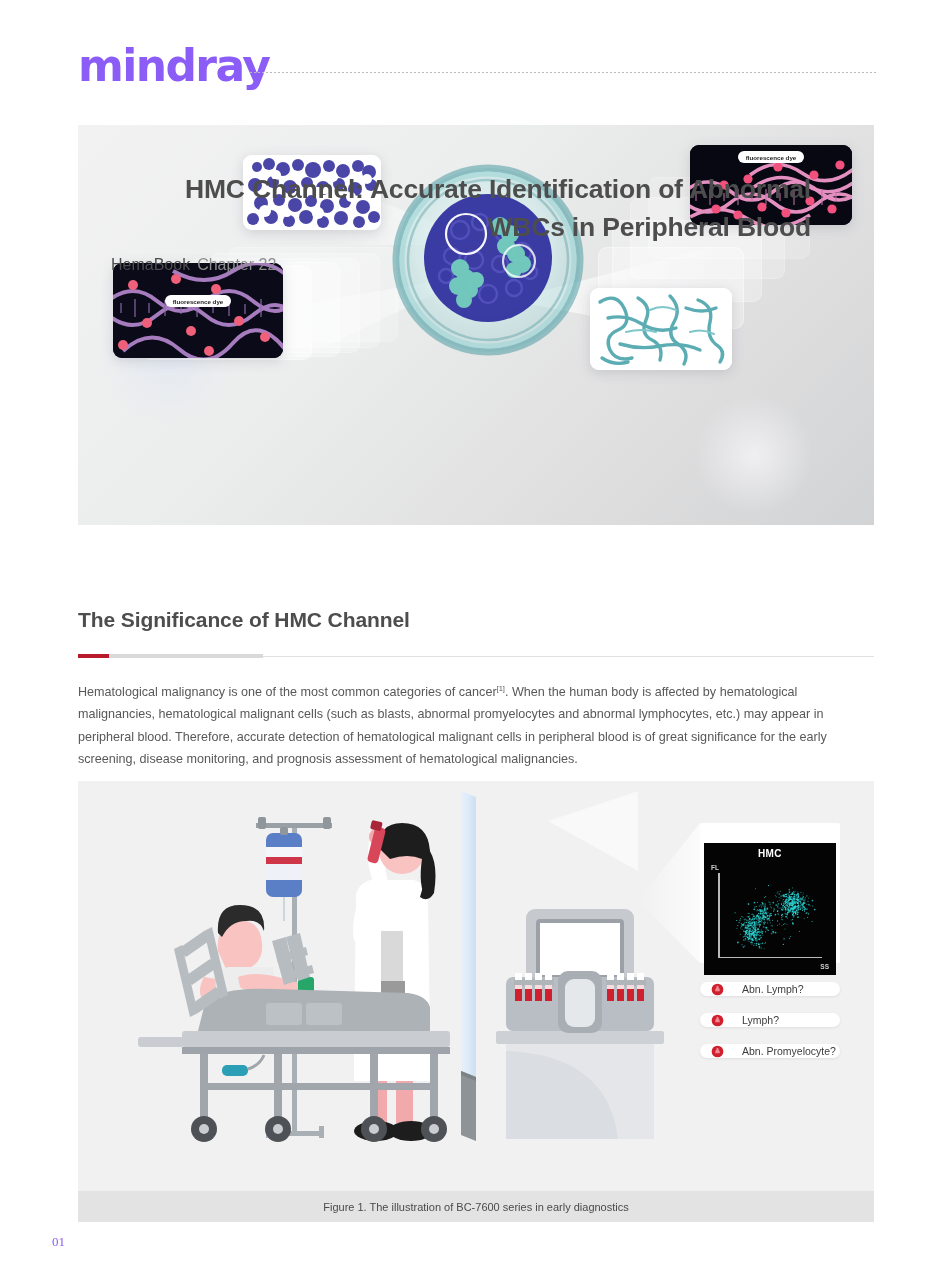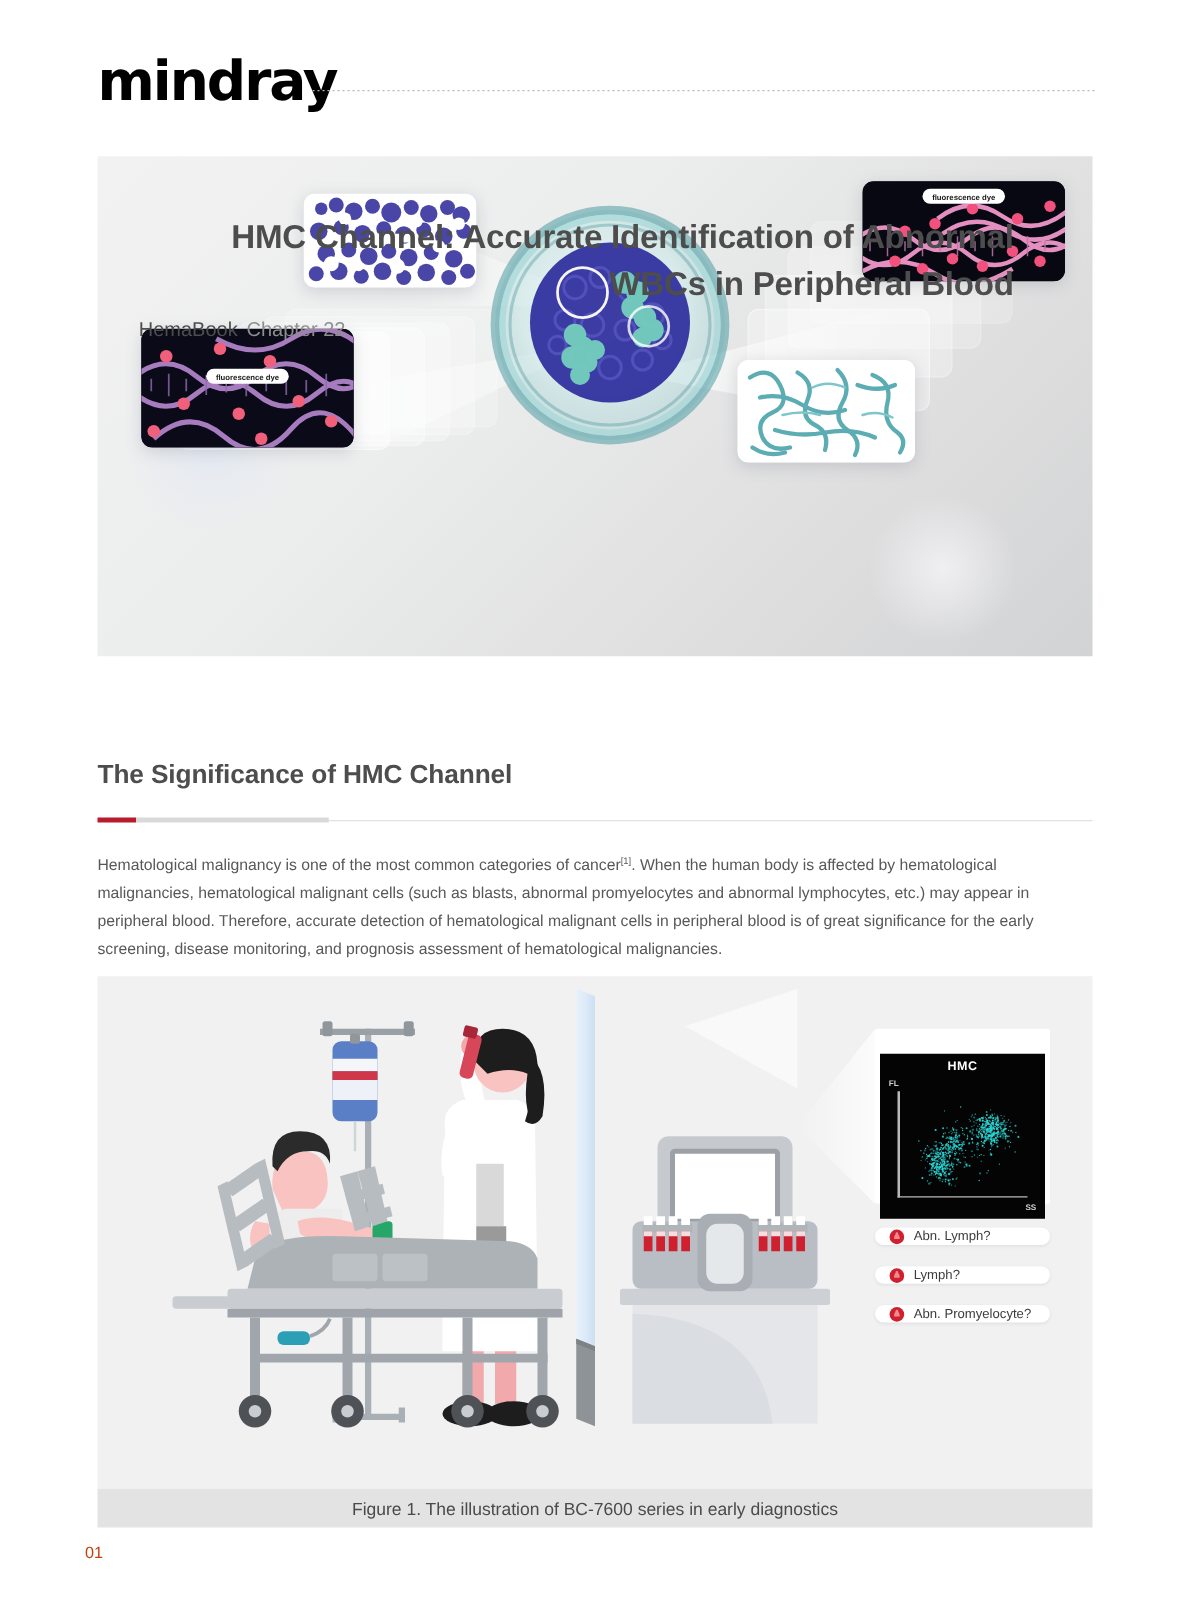--- a/index.html
+++ b/index.html
@@ -9,21 +9,21 @@
     font-family: "Liberation Sans", sans-serif;
     overflow: hidden;
   }
   .page { position: relative; width: 944px; height: 1280px; background: #fff; }
 
   
   .header { position: absolute; left: 0; top: 40px; width: 944px; height: 60px; }
   .logo {
     position: absolute; left: 78px; top: 0;
     font-size: 44px; font-weight: 700; letter-spacing: -1.6px;
-    color: #000000; font-family: "DejaVu Sans", sans-serif;
+    color: #8b5cf6; font-family: "DejaVu Sans", sans-serif;
     line-height: 52px;
   }
   .header-rule {
     position: absolute; left: 250px; top: 32px; right: 68px; height: 1px;
     background-image: linear-gradient(to right, #b9b9b9 50%, rgba(255,255,255,0) 0%);
     background-size: 4px 1px; background-repeat: repeat-x;
   }
 
   
   .hero {
@@ -81,48 +81,48 @@
   .body-copy {
     position: absolute; left: 78px; top: 678px; width: 796px;
     font-size: 12.6px; line-height: 22.3px; color: #58585a; text-align: left;
   }
   .body-copy sup { font-size: 7.5px; vertical-align: super; }
 
   
   .figure { position: absolute; left: 78px; top: 781px; width: 796px; height: 410px; background: #f1f1f2; overflow: hidden; }
   .fig-caption {
     position: absolute; left: 78px; top: 1191px; width: 796px; height: 31px;
-    background: #e3e3e4; color: #4a4a4a; font-size: 14px;
+    background: #e3e3e4; color: #4a4a4a; font-size: 11px;
     display: flex; align-items: center; justify-content: center;
   }
 
   
   .scene { position: absolute; inset: 0; }
 
   
   .plot { position: absolute; left: 622px; top: 42px; width: 140px; height: 140px; background: #ffffff; padding: 4px; border-radius: 2px; }
   .plot-inner { position: relative; width: 100%; height: 100%; background: #040404; margin-top: 16px; }
   .plot-title { position: absolute; left: 0; right: 0; top: 5px; text-align: center; color: #fff; font-size: 10px; font-weight: 700; letter-spacing: .4px; }
   .plot-fl { position: absolute; left: 7px; top: 21px; color: #cfcfcf; font-size: 6.5px; font-weight: 700; }
   .plot-ss { position: absolute; right: 7px; bottom: 5px; color: #cfcfcf; font-size: 6.5px; font-weight: 700; }
   .axis-y { position: absolute; left: 14px; top: 30px; bottom: 17px; width: 1.5px; background: #b9b9b9; }
   .axis-x { position: absolute; left: 14px; bottom: 17px; right: 14px; height: 1.5px; background: #b9b9b9; }
 
   
   .badges { position: absolute; left: 622px; top: 201px; width: 140px; }
   .badge {
-    position: relative; display: flex; align-items: center; gap: 7px;
+    position: relative; display: flex; align-items: center; gap: 18px;
     background: #fff; border-radius: 16px; height: 14px; padding: 0 11px;
     margin-bottom: 17px; box-shadow: 0 1px 3px rgba(0,0,0,.08);
     font-size: 10.5px; color: #3c3c3c; white-space: nowrap;
   }
   .badge .cell-ico { flex: 0 0 auto; width: 13px; height: 13px; }
 
   
-  .pageno { position: absolute; left: 68px; top: 1234px; font-size: 13px; color: #c2410c; }
+  .pageno { position: absolute; left: 52px; top: 1234px; font-size: 13px; color: #8b5cf6; font-family: Liberation Serif, serif; }
 </style>
 </head>
 <body>
 
 <div class="page">
 
   <div class="header">
     <div class="logo">
       <span>mindray</span>
     </div>

